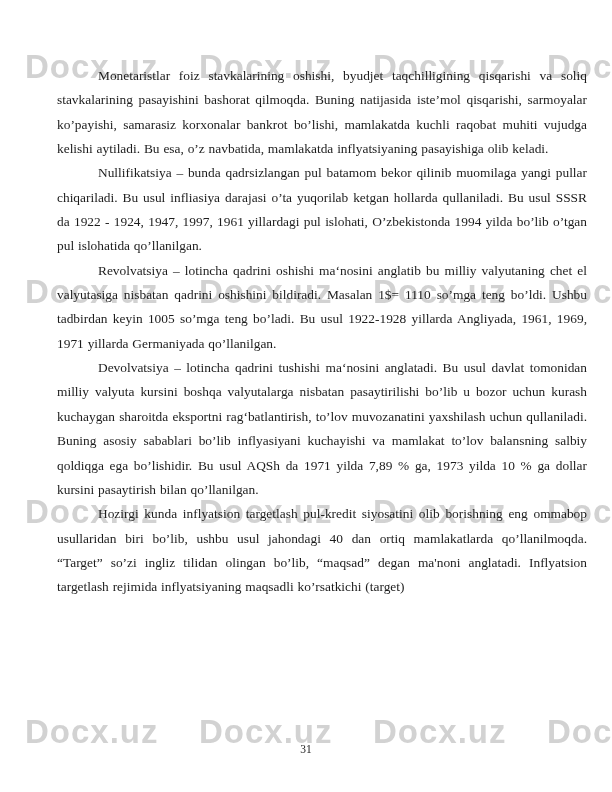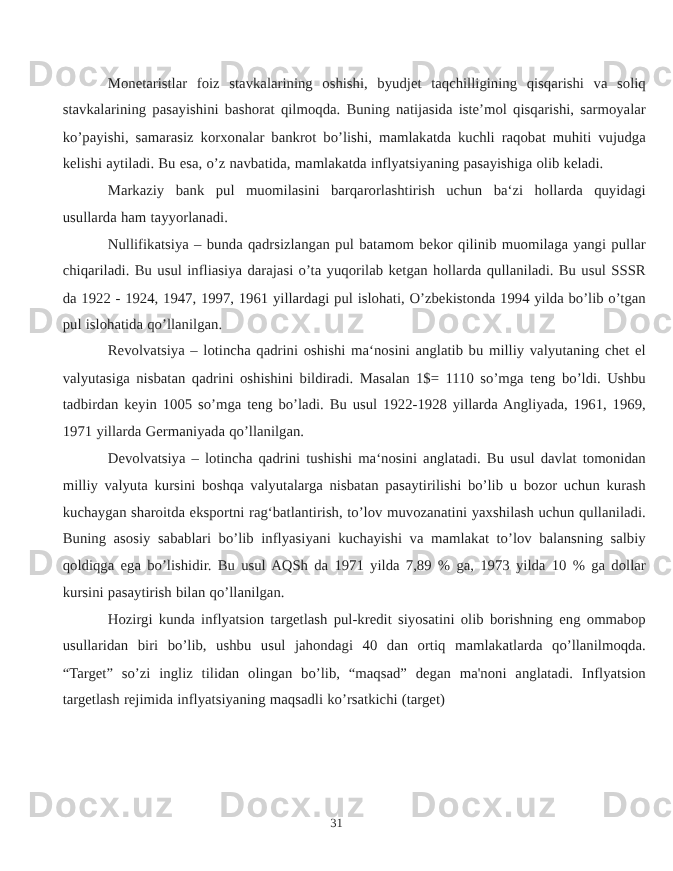--- a/index.html
+++ b/index.html
@@ -103,21 +103,20 @@
     <div class="wm-row">
       <span class="wm">Docx.uz</span>
       <span class="wm">Docx.uz</span>
       <span class="wm">Docx.uz</span>
       <span class="wm">Docx.uz</span>
     </div>
   </div>
 
   <div class="content">
     <p>Monetaristlar foiz stavkalarining oshishi, byudjet taqchilligining qisqarishi va soliq stavkalarining pasayishini bashorat qilmoqda. Buning natijasida iste’mol qisqarishi, sarmoyalar ko’payishi, samarasiz korxonalar bankrot bo’lishi, mamlakatda kuchli raqobat muhiti vujudga kelishi aytiladi. Bu esa, o’z navbatida, mamlakatda inflyatsiyaning pasayishiga olib keladi.</p>
-    <p>Markaziy bank pul muomilasini barqarorlashtirish uchun ba‘zi hollarda quyidagi usullarda ham tayyorlanadi.</p>
     <p>Nullifikatsiya – bunda qadrsizlangan pul batamom bekor qilinib muomilaga yangi pullar chiqariladi. Bu usul infliasiya darajasi o’ta yuqorilab ketgan hollarda qullaniladi. Bu usul SSSR da 1922 - 1924, 1947, 1997, 1961 yillardagi pul islohati, O’zbekistonda 1994 yilda bo’lib o’tgan pul islohatida qo’llanilgan.</p>
     <p>Revolvatsiya – lotincha qadrini oshishi ma‘nosini anglatib bu milliy valyutaning chet el valyutasiga nisbatan qadrini oshishini bildiradi. Masalan 1$= 1110 so’mga teng bo’ldi. Ushbu tadbirdan keyin 1005 so’mga teng bo’ladi. Bu usul 1922-1928 yillarda Angliyada, 1961, 1969, 1971 yillarda Germaniyada qo’llanilgan.</p>
     <p>Devolvatsiya – lotincha qadrini tushishi ma‘nosini anglatadi. Bu usul davlat tomonidan milliy valyuta kursini boshqa valyutalarga nisbatan pasaytirilishi bo’lib u bozor uchun kurash kuchaygan sharoitda eksportni rag‘batlantirish, to’lov muvozanatini yaxshilash uchun qullaniladi. Buning asosiy sabablari bo’lib inflyasiyani kuchayishi va mamlakat to’lov balansning salbiy qoldiqga ega bo’lishidir. Bu usul AQSh da 1971 yilda 7,89 % ga, 1973 yilda 10 % ga dollar kursini pasaytirish bilan qo’llanilgan.</p>
     <p>Hozirgi kunda inflyatsion targetlash pul-kredit siyosatini olib borishning eng ommabop usullaridan biri bo’lib, ushbu usul jahondagi 40 dan ortiq mamlakatlarda qo’llanilmoqda. “Target” so’zi ingliz tilidan olingan bo’lib, “maqsad” degan ma'noni anglatadi. Inflyatsion targetlash rejimida inflyatsiyaning maqsadli ko’rsatkichi (target)</p>
   </div>
 
   <div class="page-number">31</div>
 
 </div>
 

